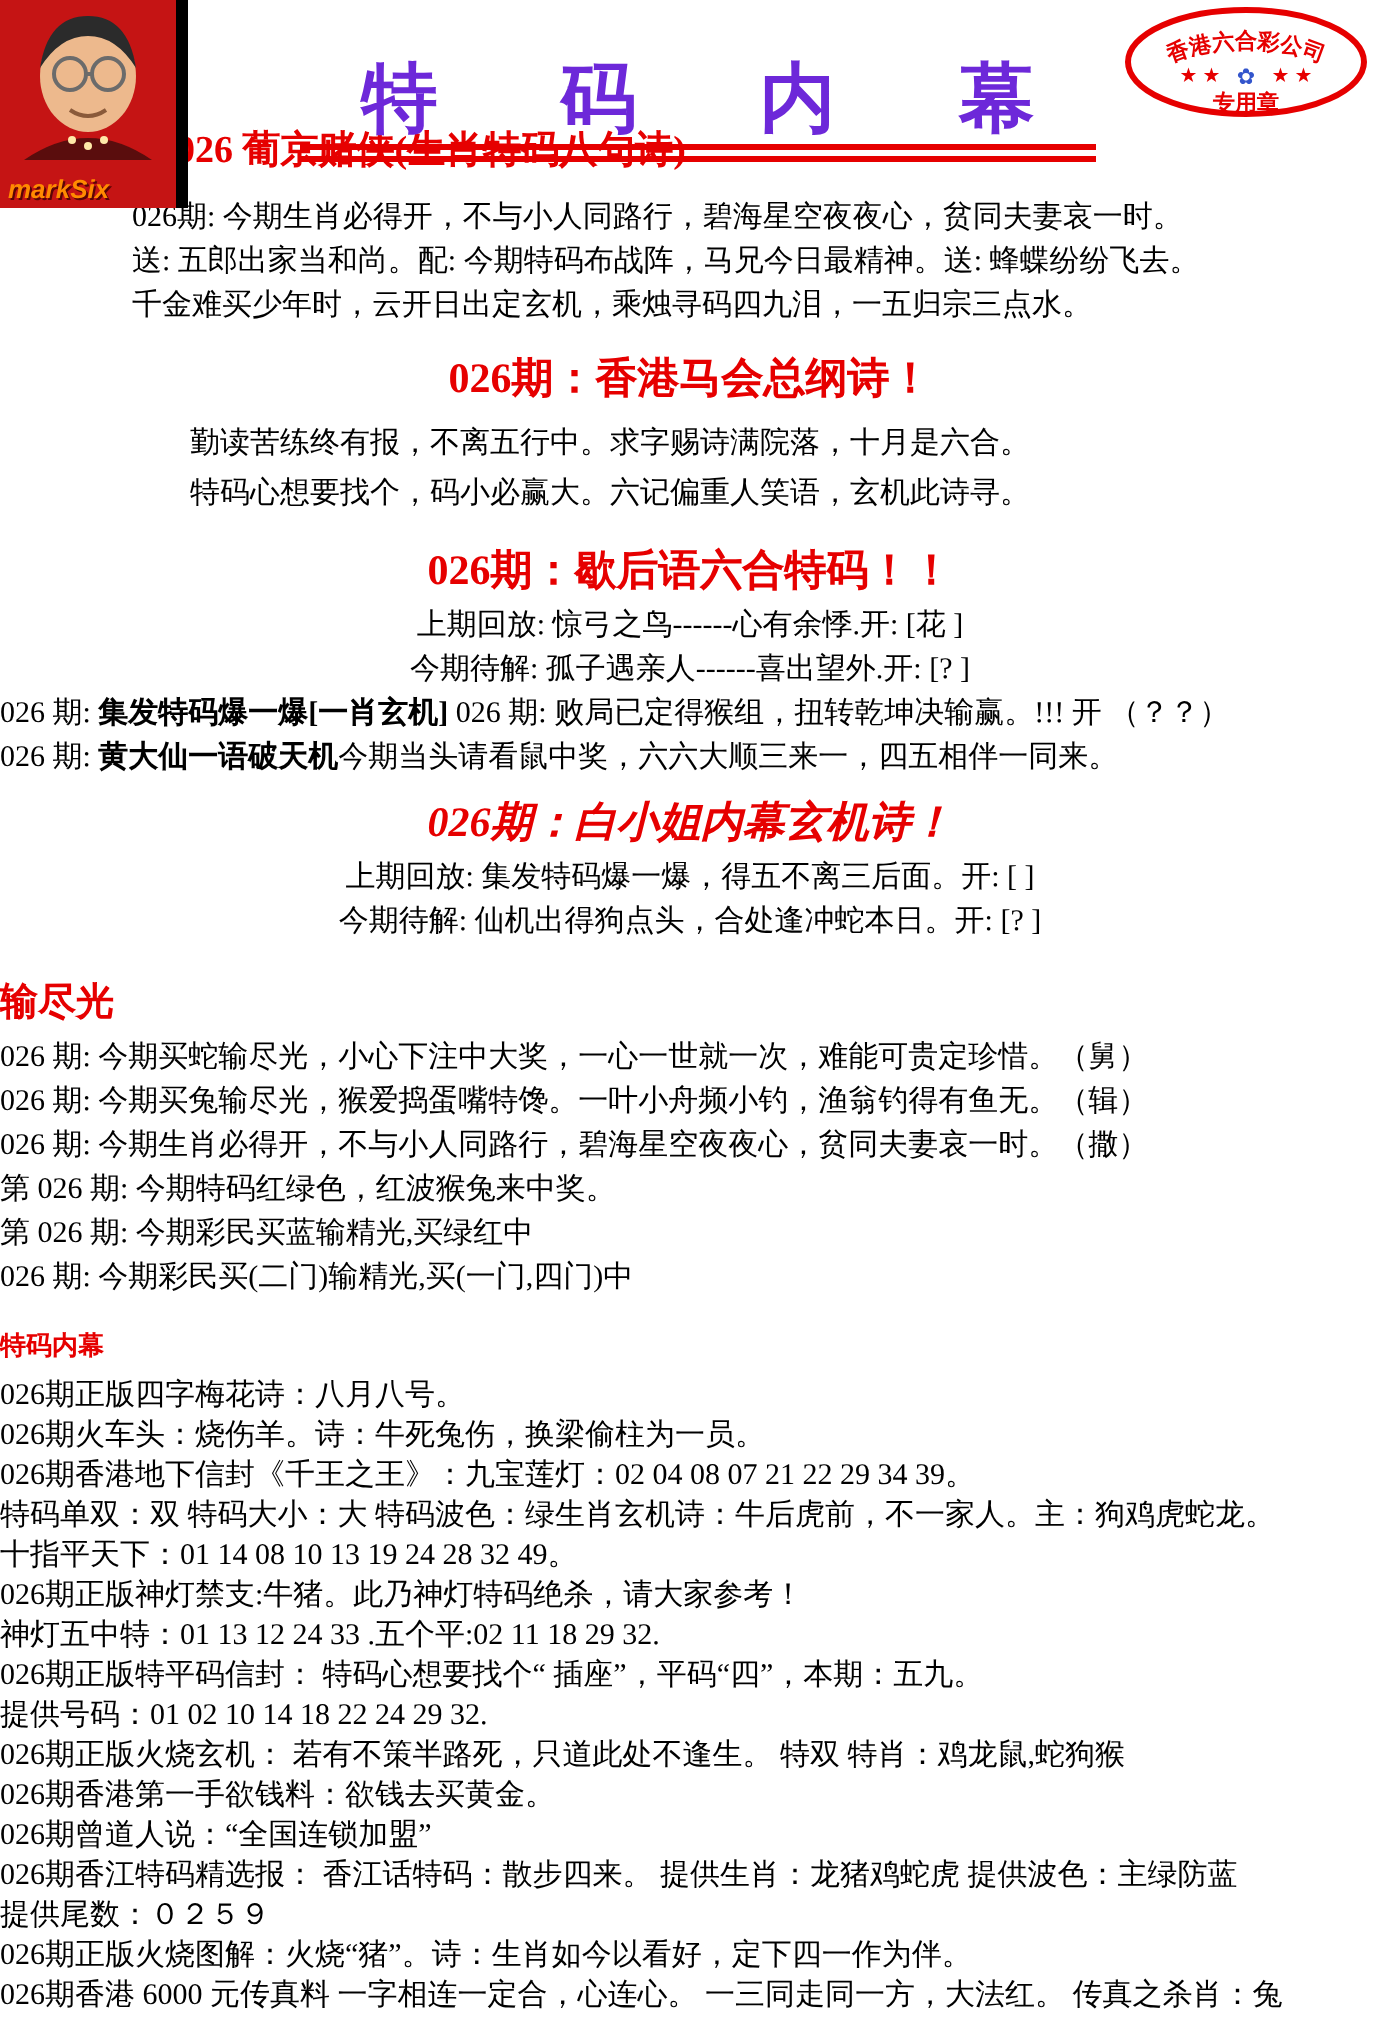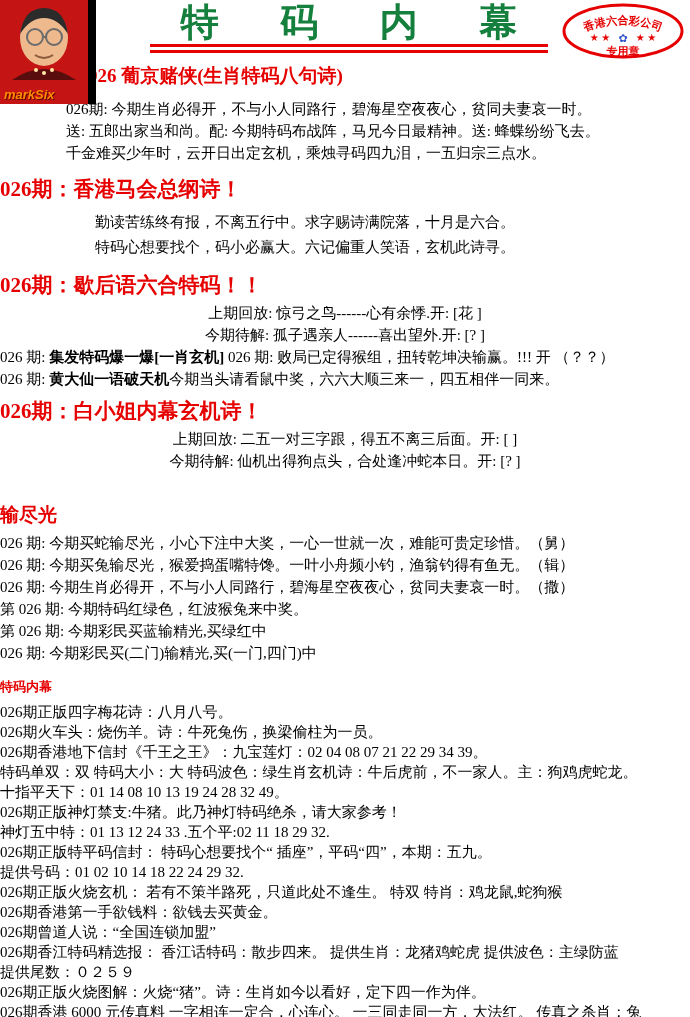--- a/index.html
+++ b/index.html
@@ -5,54 +5,54 @@
   html,body{margin:0;padding:0;}
   body{
     width:690px;height:1017px;overflow:hidden;background:#ffffff;
     font-family:"Liberation Serif","DejaVu Serif",serif;color:#000;
   }
   .page{position:relative;width:690px;height:1017px;}
   
   .header{position:relative;height:62px;}
   .photo{
     position:absolute;left:0;top:0;width:88px;height:104px;
-    background:#c51414;border-right:8px solid #000000;z-index:3;
+    background:#c51414;border-right:6px solid #000000;z-index:3;
   }
   .photo svg{display:block;}
   .photo-caption{
     position:absolute;left:4px;bottom:2px;
     font-family:"Liberation Sans",sans-serif;
     font-size:13px;font-weight:bold;font-style:italic;color:#ff9届00;
     color:#ff8a00;text-shadow:1px 1px 0 #5a0505;letter-spacing:0px;
   }
   .title-block{position:absolute;left:150px;top:2px;width:398px;text-align:center;z-index:2;}
   .main-title{
-    font-size:38px;font-weight:bold;color:#15803d;
-    letter-spacing:26px;white-space:nowrap;text-indent:26px;line-height:40px;
+    font-size:38px;font-weight:bold;color:#6d28d9;
+    letter-spacing:26px;white-space:nowrap;text-indent:26px;line-height:40px;margin-top:28px;
   }
   .rule{height:3px;background:#e60000;margin-top:2px;}
   .rule + .rule{margin-top:3px;}
   .seal{position:absolute;right:4px;top:2px;z-index:2;}
   
   .sec-title{color:#e60000;font-weight:bold;white-space:nowrap;}
   .t19{font-size:19px;line-height:24px;}
-  .t21{font-size:21px;line-height:26px;}
+  .t21{font-size:21px;line-height:26px;text-align:center;}
   .t17{font-size:13px;line-height:22px;}
   .line{font-size:15px;line-height:22px;white-space:nowrap;}
   .tight .line{line-height:20px;}
   .center{text-align:center;}
   .b{font-weight:bold;text-align:right;}
   .s1-title{margin:2px 0 10px 88px;}
   .s1-lines{margin-left:66px;}
   .s2-title{margin:12px 0 8px 0;}
   .s2-lines{margin-left:95px;}
   .s2-lines .line{line-height:25px;}
   .s3-title{margin:12px 0 4px 0;}
-  .s4-title{margin:8px 0 4px 0;}
-  .s5-title{margin:32px 0 4px 0;font-family:Liberation Mono, monospace;}
+  .s4-title{margin:8px 0 4px 0;font-style:italic;}
+  .s5-title{margin:18px 0 4px 0;}
   .s6-title{margin:12px 0 4px 0;}
 </style>
 </head>
 <body>
 
 <div class="page">
 
   <div class="header">
 
     <div class="photo">
@@ -111,21 +111,21 @@
   <div class="sec">
     <div class="sec-title t21 s3-title">026期：歇后语六合特码！！</div>
     <div class="line center">上期回放: 惊弓之鸟------心有余悸.开: [花 ]</div>
     <div class="line center">今期待解: 孤子遇亲人------喜出望外.开: [? ]</div>
     <div class="line tight"><span>026 期: </span><span class="b">集发特码爆一爆[一肖玄机]</span><span> 026 期: 败局已定得猴组，扭转乾坤决输赢。!!!  开 （？？）</span></div>
     <div class="line tight"><span>026 期: </span><span class="b">黄大仙一语破天机</span><span>今期当头请看鼠中奖，六六大顺三来一，四五相伴一同来。</span></div>
   </div>
 
   <div class="sec">
     <div class="sec-title t21 s4-title">026期：白小姐内幕玄机诗！</div>
-    <div class="line center">上期回放: 二五一对三字跟，得五不离三后面。开: [   ]</div>
+    <div class="line center">上期回放: 集发特码爆一爆，得五不离三后面。开: [   ]</div>
     <div class="line center">今期待解: 仙机出得狗点头，合处逢冲蛇本日。开: [? ]</div>
   </div>
 
   <div class="sec">
     <div class="sec-title t19 s5-title">输尽光</div>
     <div>
       <div class="line">026 期: 今期买蛇输尽光，小心下注中大奖，一心一世就一次，难能可贵定珍惜。（舅）</div>
       <div class="line">026 期: 今期买兔输尽光，猴爱捣蛋嘴特馋。一叶小舟频小钓，渔翁钓得有鱼无。（辑）</div>
       <div class="line">026 期: 今期生肖必得开，不与小人同路行，碧海星空夜夜心，贫同夫妻哀一时。（撒）</div>
       <div class="line">第 026 期: 今期特码红绿色，红波猴兔来中奖。</div>

